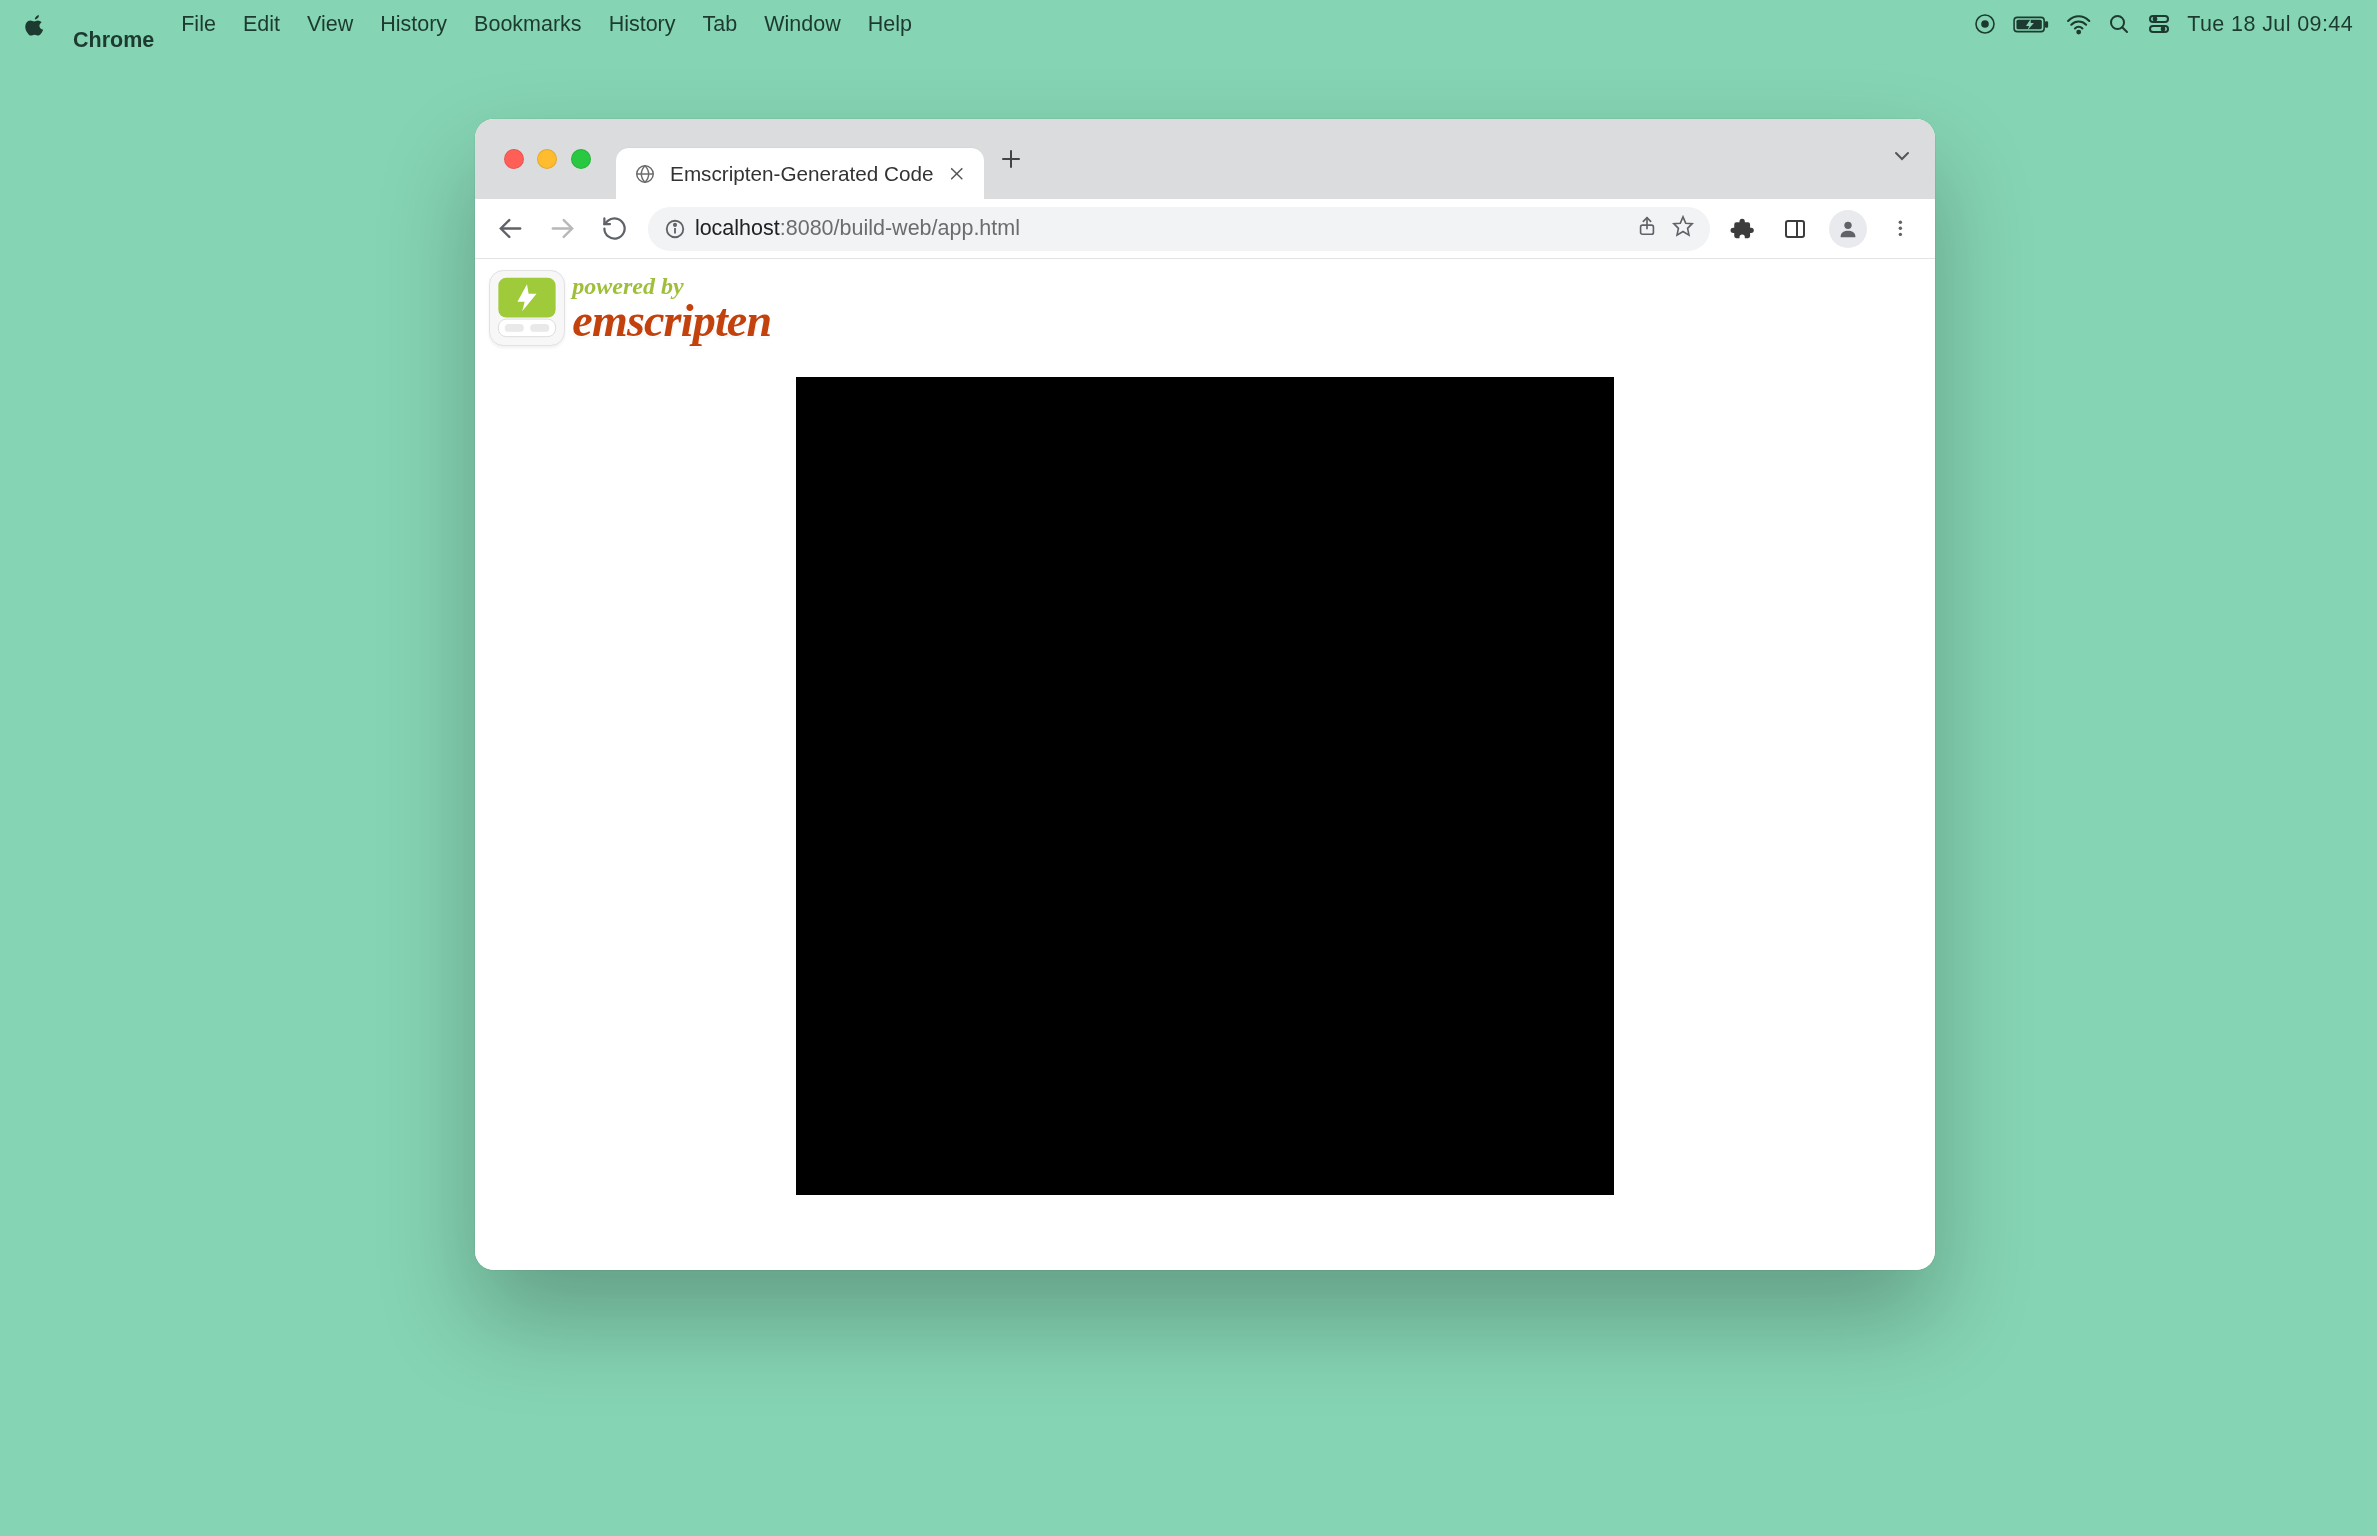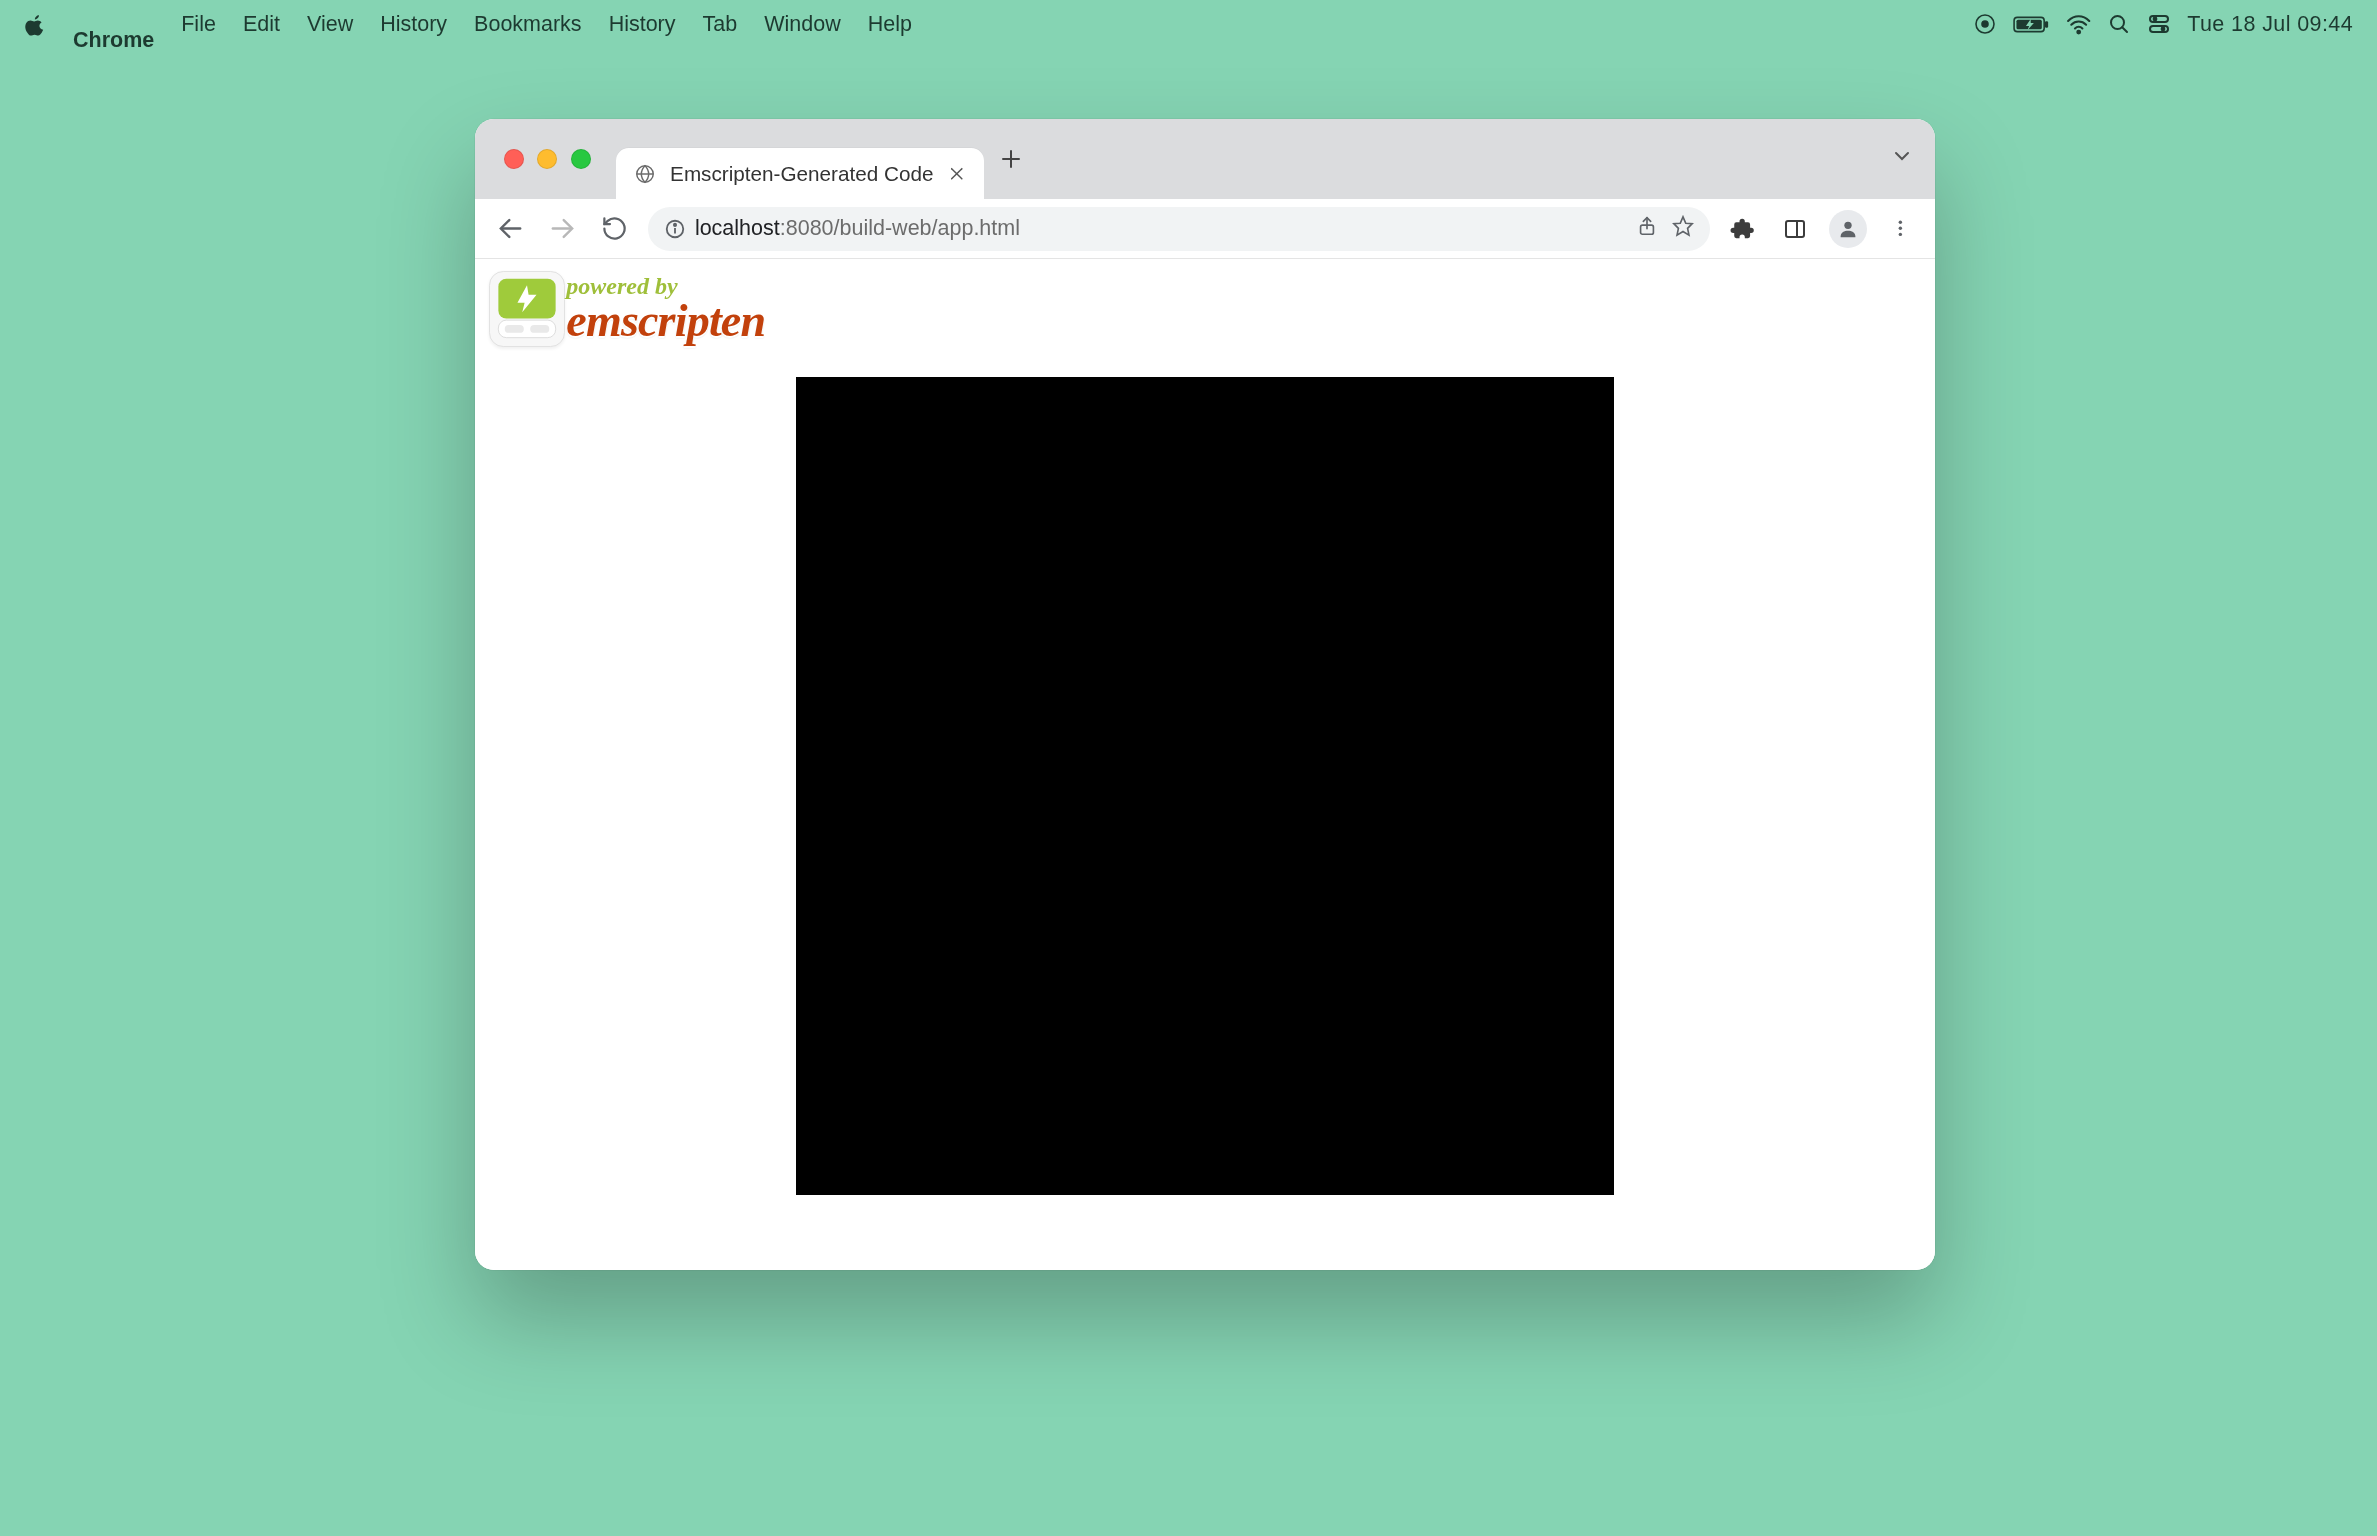--- a/index.html
+++ b/index.html
@@ -138,22 +138,22 @@
   .omnibox .trail { margin-left: auto; display:flex; gap: 14.3px; color:#5f6368; }
 
   
   .content {
     flex: 1;
     background: #ffffff;
     position: relative;
   }
   .emscripten-header {
     display: flex;
-    align-items: flex-end;
-    gap: 1px;
+    align-items: flex-start;
+    gap: 7px;
     padding: 11px 14.3px 0 14.3px;
   }
   .em-logo {
     width: 76px; height: 76px;
     border-radius: 14.3px;
     background: #f7f7f7;
     border: 0.8px solid #e2e2e2;
     display:flex; align-items:center; justify-content:center;
     box-shadow: 0 1.6px 3.2px rgba(0,0,0,0.06);
     overflow:hidden;

